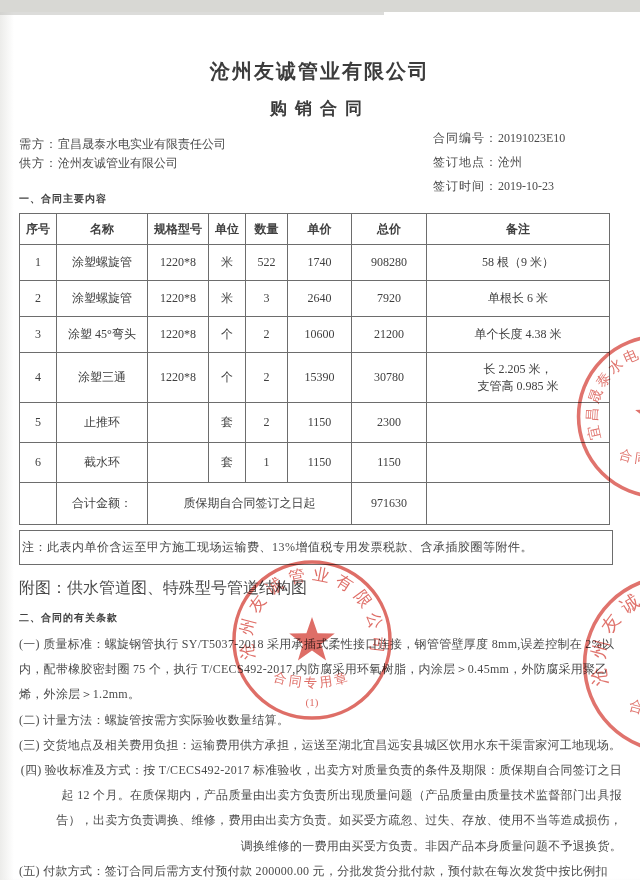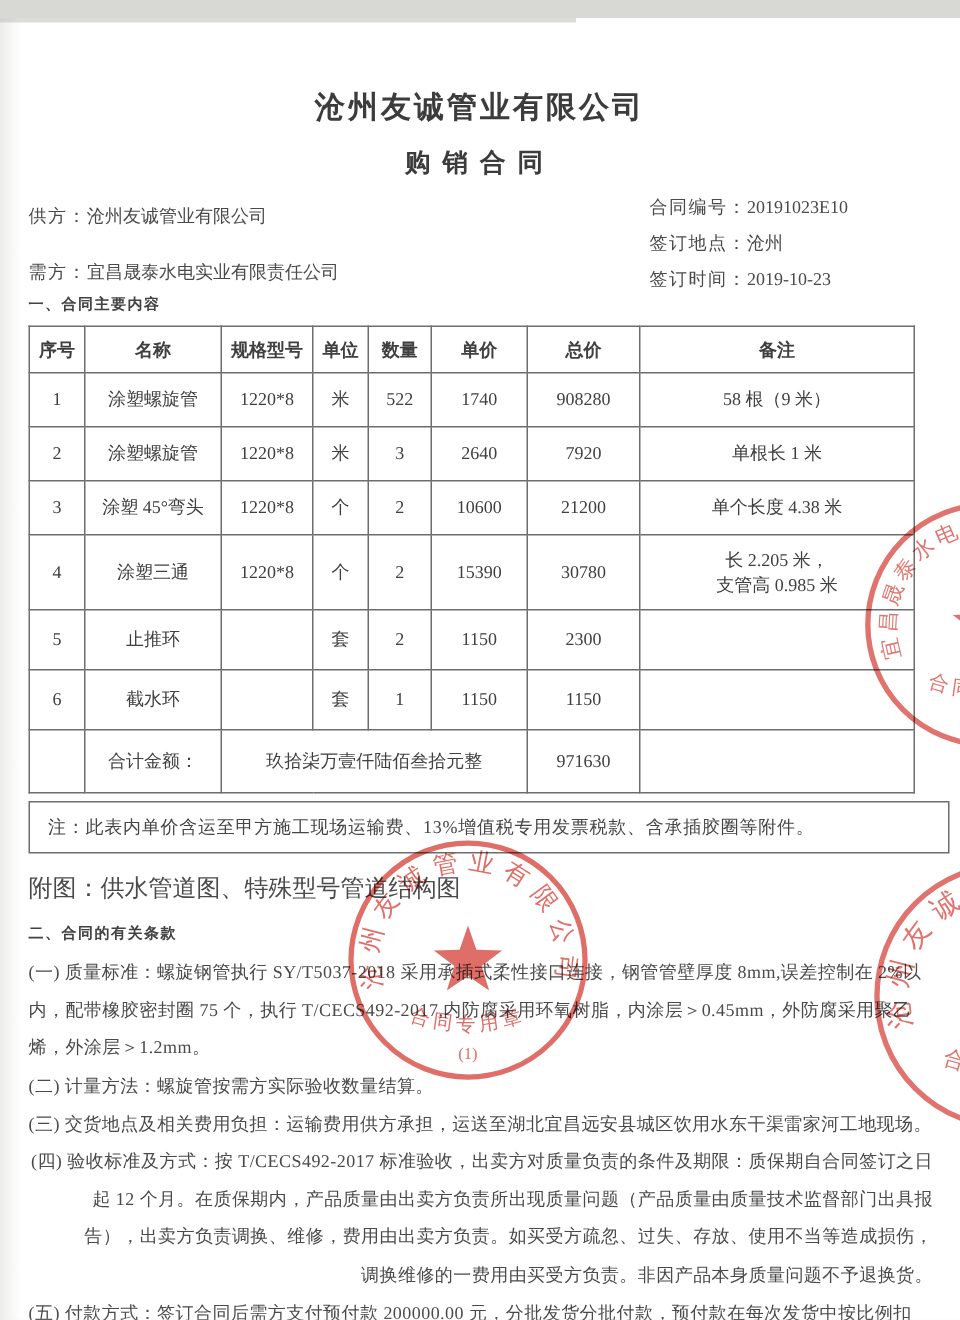--- a/index.html
+++ b/index.html
@@ -33,21 +33,21 @@
     font-size:12px;color:#404040;padding-left:44px;}
   table.items th,table.items td{border:1px solid #6d6d6d;text-align:center;
     padding:2px 2px;white-space:pre-line;overflow:hidden;}
   table.items th{font-weight:600;height:26px;}
   table.items td{height:31px;}
   tr.row4 td{height:45px;}
   tr.row5 td,tr.row6 td{height:35px;}
   tr.total td{height:37px;}
 
   .note-box{margin:5px 0 0 19px;width:588px;border:1px solid #6d6d6d;
-    font-size:12px;color:#464646;padding:8px 12px;letter-spacing:.5px;}
+    font-size:12px;color:#464646;padding:8px 2px;letter-spacing:.5px;}
   .attachment{margin:13px 19px 0;font-size:16px;color:#4a4a4a;}
   .sec2-heading{margin:12px 19px 0;font-family:Liberation Mono, monospace;}
   .clauses{margin:7px 18px 0 19px;font-size:12px;color:#4a4a4a;}
   .clause{margin:0;line-height:2.1;letter-spacing:.3px;}
   .clause.hang{padding-left:30px;text-indent:-30px;text-align:right;}
 
   .stamp{position:absolute;color:#d9544c;opacity:.82;mix-blend-mode:multiply;pointer-events:none;}
   .stamp text{font-family:"Liberation Serif","DejaVu Serif",serif;}
   .stamp-buyer{left:556px;top:302px;width:205px;height:205px;}
   .stamp-supplier{left:212px;top:528px;width:200px;height:200px;opacity:.85;}
@@ -57,25 +57,25 @@
 <body>
 
 <div class="page">
   <div class="topedge"></div>
 
   <h1 class="company-title">沧州友诚管业有限公司</h1>
   <h2 class="doc-title">购销合同</h2>
 
   <div class="meta">
     <div class="meta-left">
+      <div class="meta-line">
+        <span class="lbl">需方：</span><span>宜昌晟泰水电实业有限责任公司</span>
+      </div>
       <div class="meta-line supplier">
         <span class="lbl">供方：</span><span>沧州友诚管业有限公司</span>
-      </div>
-      <div class="meta-line">
-        <span class="lbl">需方：</span><span>宜昌晟泰水电实业有限责任公司</span>
       </div>
     </div>
     <div class="meta-right">
       <div class="meta-line">
         <span class="lbl">合同编号：</span><span>20191023E10</span>
       </div>
       <div class="meta-line">
         <span class="lbl">签订地点：</span><span>沧州</span>
       </div>
       <div class="meta-line">
@@ -119,21 +119,21 @@
       <td>58 根（9 米）</td>
     </tr>
     <tr>
       <td>2</td>
       <td>涂塑螺旋管</td>
       <td>1220*8</td>
       <td>米</td>
       <td>3</td>
       <td>2640</td>
       <td>7920</td>
-      <td>单根长 1 米</td>
+      <td>单根长 6 米</td>
     </tr>
     <tr>
       <td>3</td>
       <td>涂塑 45°弯头</td>
       <td>1220*8</td>
       <td>个</td>
       <td>2</td>
       <td>10600</td>
       <td>21200</td>
       <td>单个长度 4.38 米</td>
@@ -165,21 +165,21 @@
       <td></td>
       <td>套</td>
       <td>1</td>
       <td>1150</td>
       <td>1150</td>
       <td></td>
     </tr>
     <tr class="total">
       <td></td>
       <td>合计金额：</td>
-      <td colspan="4">玖拾柒万壹仟陆佰叁拾元整</td>
+      <td colspan="4">质保期自合同签订之日起</td>
       <td>971630</td>
       <td></td>
     </tr>
   </tbody>
     </table>
 
   <div class="note-box">注：此表内单价含运至甲方施工现场运输费、13%增值税专用发票税款、含承插胶圈等附件。</div>
   <div class="attachment">附图：供水管道图、特殊型号管道结构图</div>
 
   <div class="sec-heading sec2-heading">二、合同的有关条款</div>

